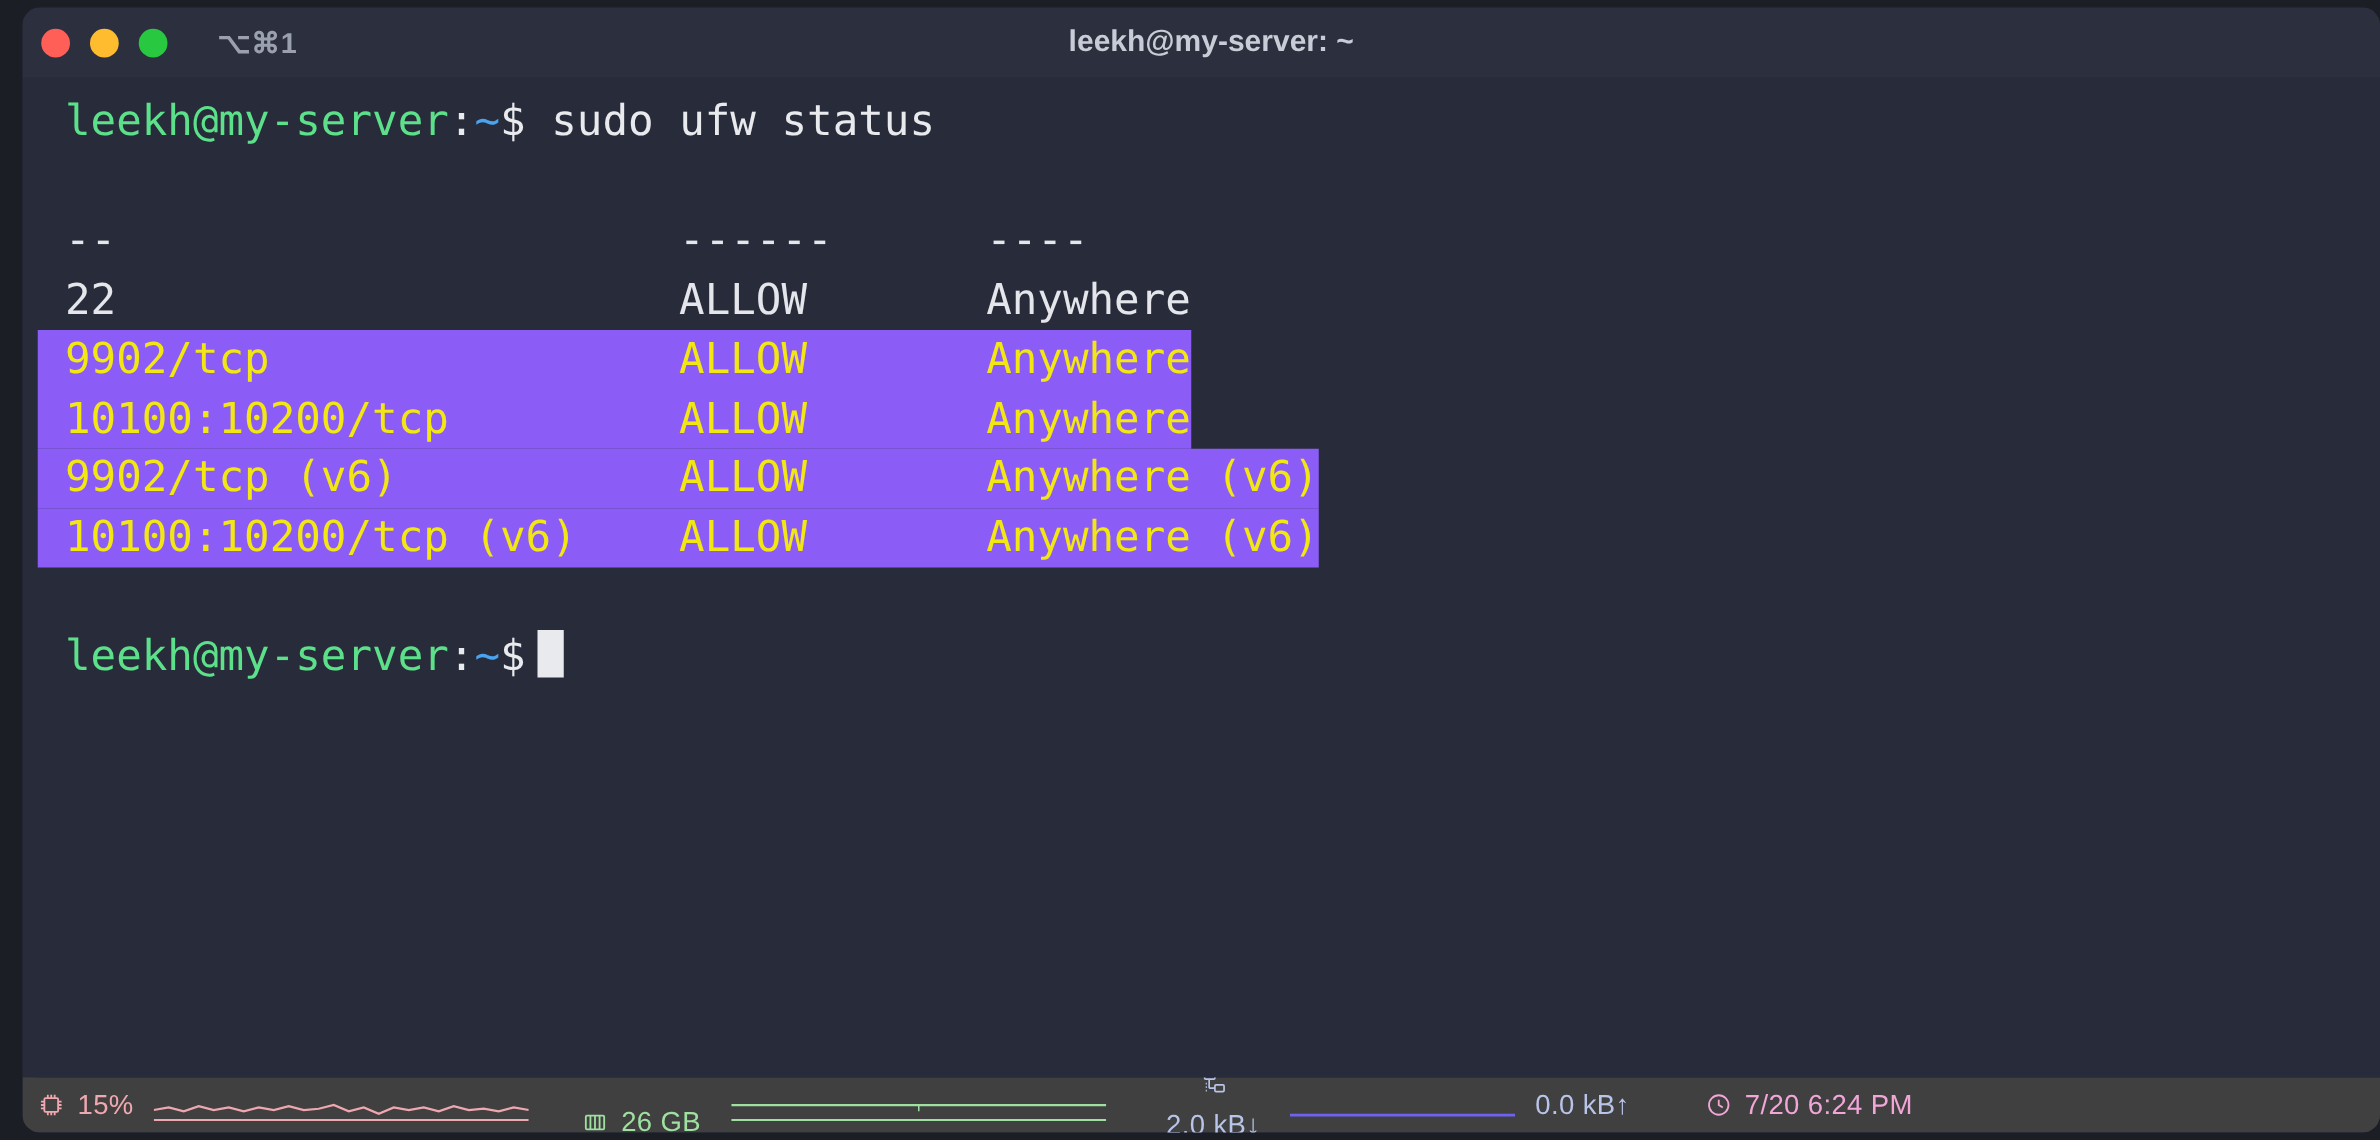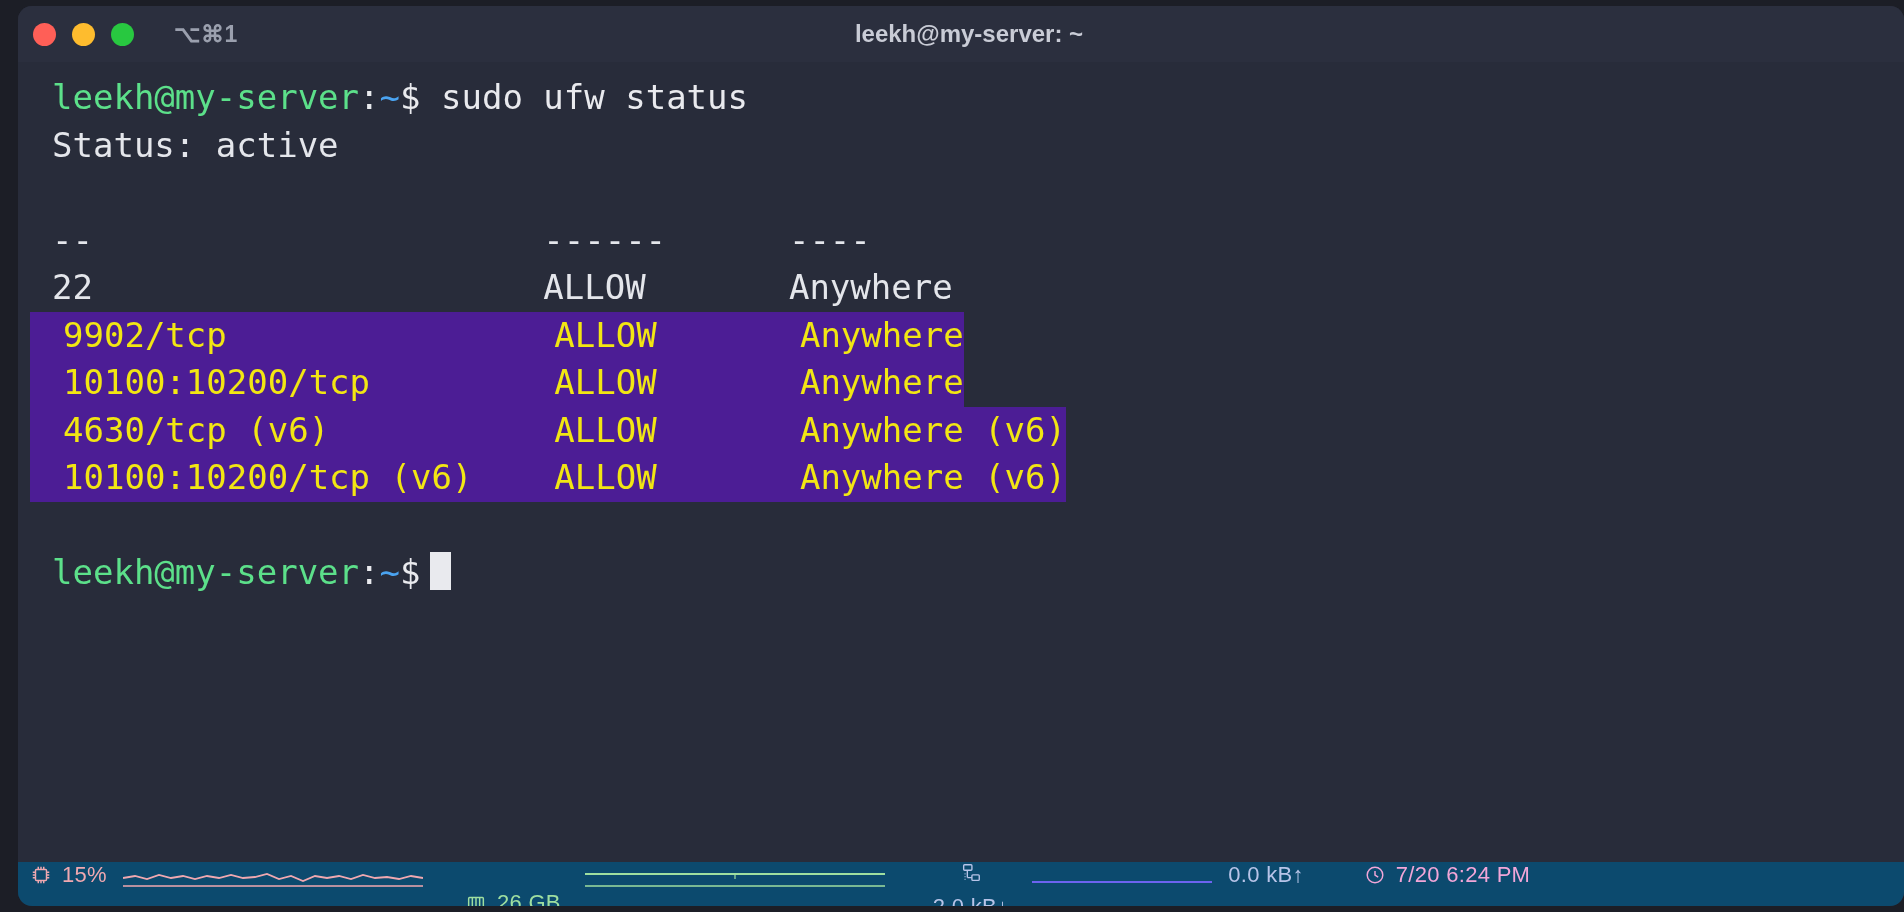--- a/index.html
+++ b/index.html
@@ -69,40 +69,40 @@
     white-space: pre;
     color: #e4e6eb;
     padding-left: 22px;
   }
   .line.blank { color: transparent; }
   .seg { white-space: pre; }
   .c-green  { color: #5ce08a; }
   .c-blue   { color: #4aa3f0; }
   .c-white  { color: #e9eaee; }
   .hl {
-    background: #4c1d95;
+    background: #8b5cf6;
     color: #f2e613;
     display: inline-block;
-    padding-left: 33px;
+    padding-left: 22px;
     margin-left: -22px;
   }
   .cursor {
     display: inline-block;
     width: 21px; height: 38px;
     background: #e9eaee;
     vertical-align: -6px;
     margin-left: 9px;
   }
   
   .statusbar {
     flex: 0 0 44px;
     height: 44px;
-    background: #0c4a6e;
+    background: #404040;
     display: flex;
-    align-items: flex-start;
+    align-items: center;
     font-family: "Liberation Sans", sans-serif;
     font-size: 22px;
     padding: 0 0 0 12px;
     gap: 0;
   }
   .sb-item { display: flex; align-items: center; gap: 10px; }
   .sb-cpu  { color: #f0a8b0; }
   .sb-mem  { color: #9fdfa0; margin-top: 28px; }
   .sb-net  { color: #b8c4e8; flex-direction: column; }
   .sb-clock{ color: #f2a6d8; }
@@ -124,30 +124,29 @@
       <div class="light green"></div>
     </div>
     <div class="shortcut">⌥⌘1</div>
     <div class="win-title">leekh@my-server: ~</div>
   </div>
 
   <div class="term">
 
     <div class="line"><span class="seg c-green">leekh@my-server</span><span class="seg c-white">:</span><span class="seg c-blue">~</span><span class="seg c-white">$</span><span class="seg c-white"> sudo ufw status</span></div>
 
-    <div class="line">Status: active</div>
 
     <div class="line blank"> </div>
 
     <div class="line">--                      ------      ----</div>
 
     <div class="line"><span class="seg">22                      ALLOW       Anywhere</span></div>
     <div class="line"><span class="seg hl">9902/tcp                ALLOW       Anywhere</span></div>
     <div class="line"><span class="seg hl">10100:10200/tcp         ALLOW       Anywhere</span></div>
-    <div class="line"><span class="seg hl">4630/tcp (v6)           ALLOW       Anywhere (v6)</span></div>
+    <div class="line"><span class="seg hl">9902/tcp (v6)           ALLOW       Anywhere (v6)</span></div>
     <div class="line"><span class="seg hl">10100:10200/tcp (v6)    ALLOW       Anywhere (v6)</span></div>
 
     <div class="line blank"> </div>
 
     <div class="line"><span class="seg c-green">leekh@my-server</span><span class="seg c-white">:</span><span class="seg c-blue">~</span><span class="seg c-white">$</span><span class="cursor"></span></div>
 
   </div>
 
   <div class="statusbar">
 

